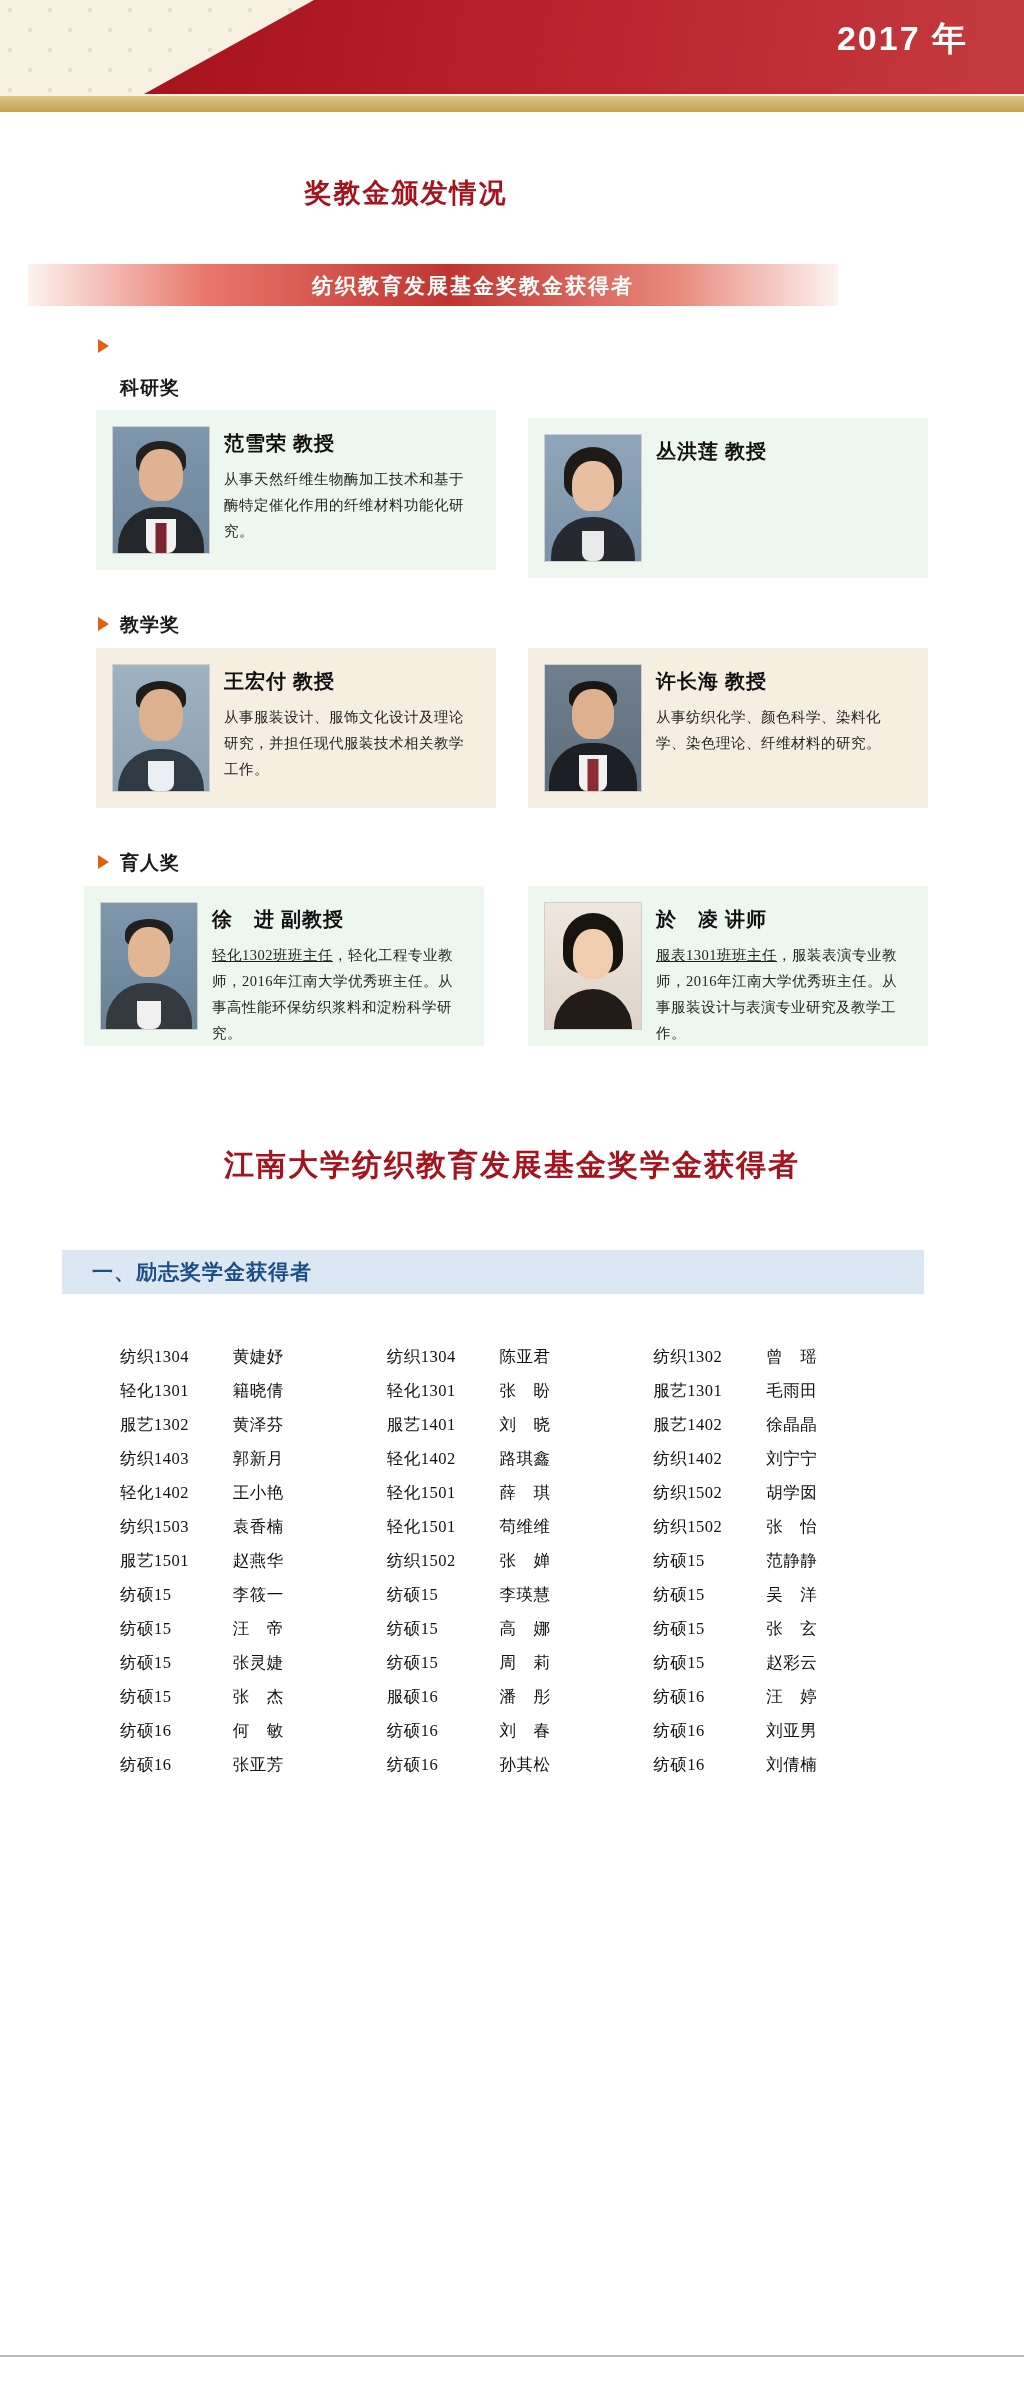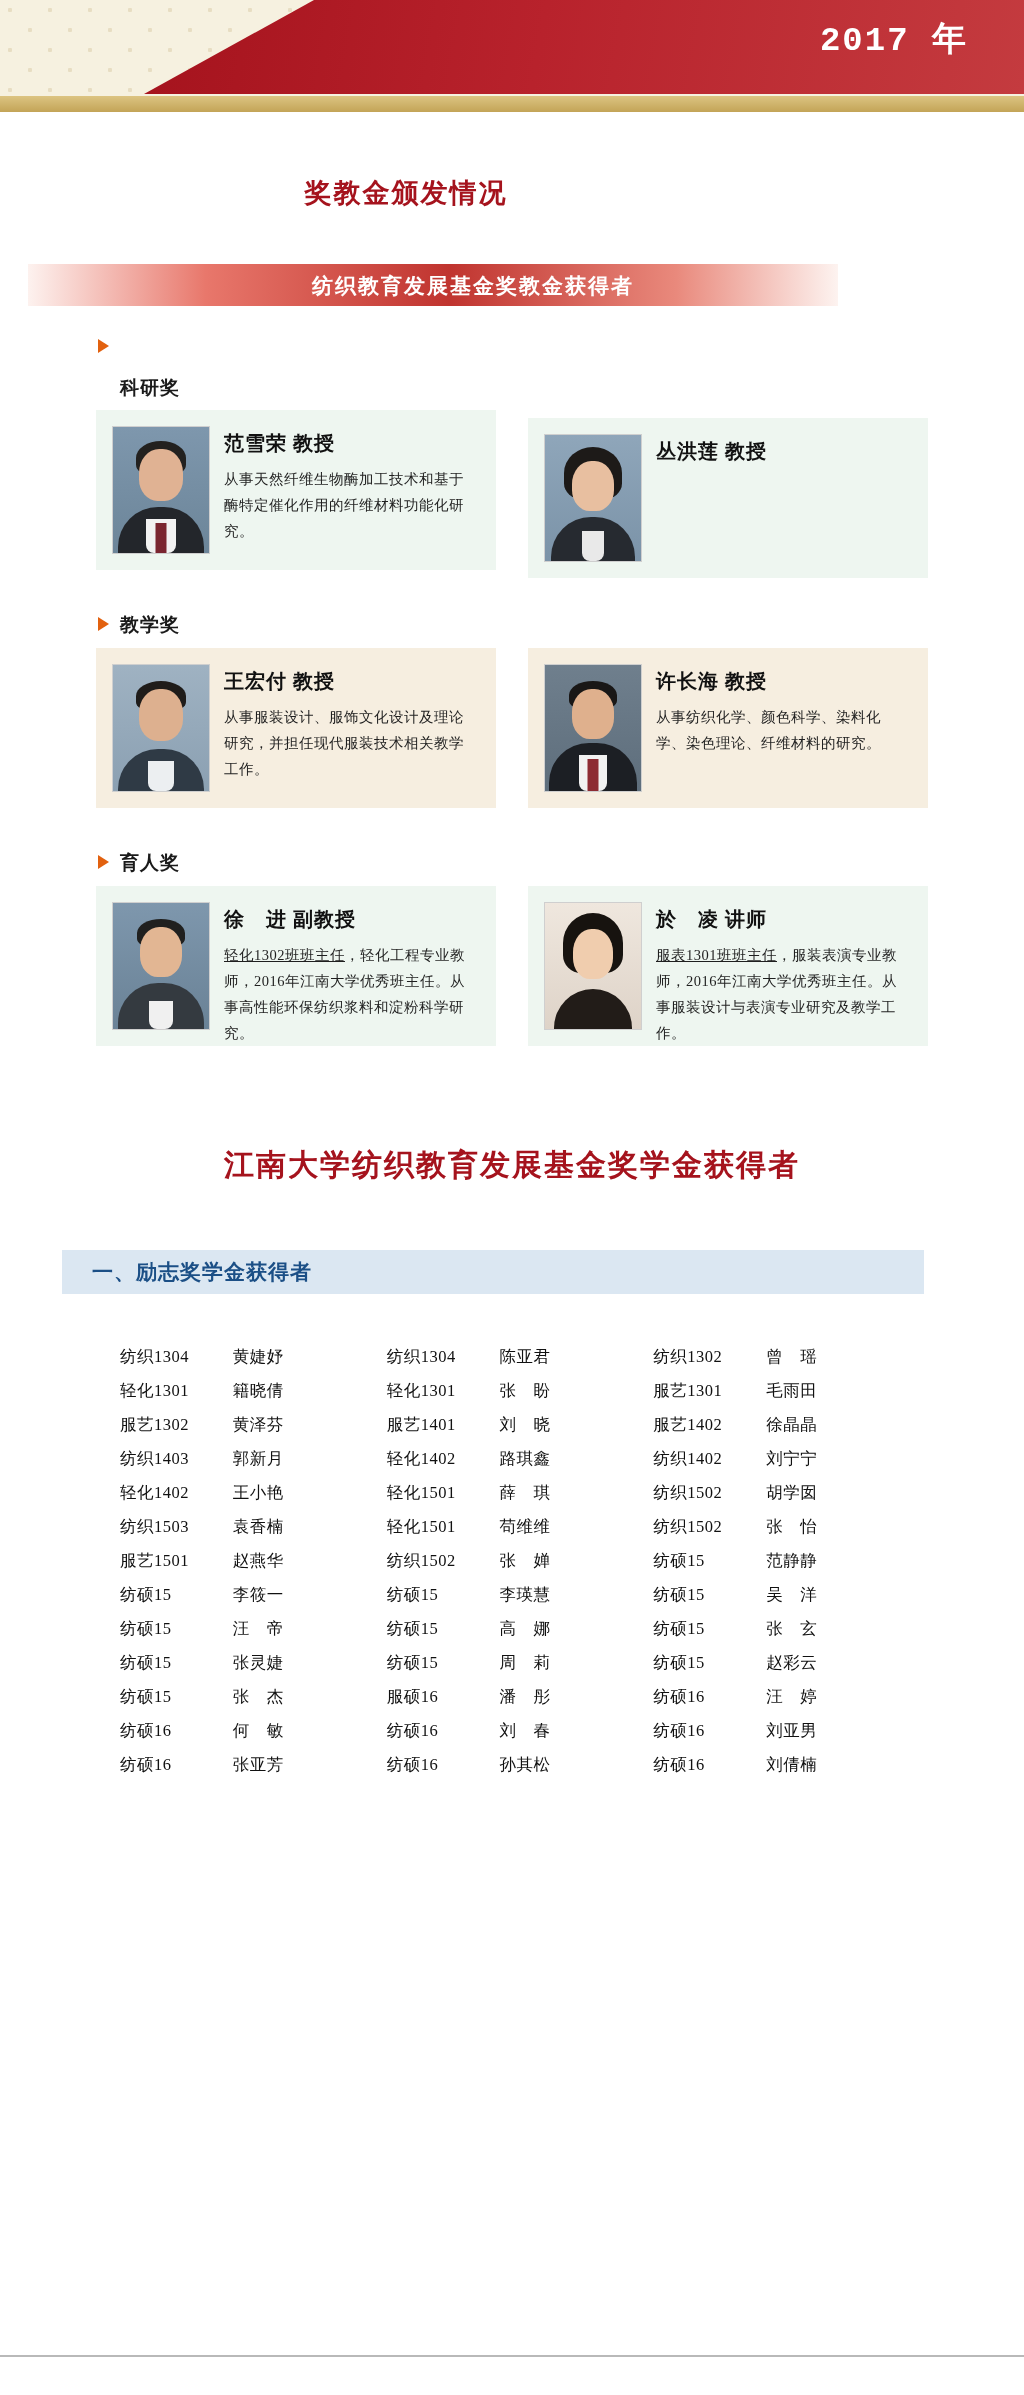--- a/index.html
+++ b/index.html
@@ -51,21 +51,21 @@
     background: linear-gradient(180deg, #dcc482 0%, #c3a457 100%);
   }
   .header-year {
     position: absolute;
     right: 56px;
     top: 16px;
     color: #ffffff;
     font-size: 34px;
     font-weight: bold;
     letter-spacing: 2px;
-    font-family: Liberation Mono, monospace;
+    font-family: Liberation Sans, sans-serif;
   }
 
   
   .main-title {
     position: absolute;
     left: 0;
     top: 175px;
     width: 812px;
     text-align: center;
     color: #a5131d;
@@ -327,21 +327,21 @@
       <div class="tie" style="height:32px;bottom:0;background:#8d2b33;"></div>
     </div>
   </div>
   <div class="card-name">许长海 教授</div>
   <div class="card-desc">从事纺织化学、颜色科学、染料化学、染色理论、纤维材料的研究。</div>
 </div>
 
 <div class="sec-arrow" style="left:98px; top:855px;"></div>
 <div class="sec-label" style="left:120px; top:850px;">育人奖</div>
 
-<div class="card green" style="left:96px; top:886px;">
+<div class="card green" style="left:84px; top:886px;">
   <div class="card-photo">
     <div class="face">
       <div class="bg" style="background:linear-gradient(180deg,#7e97ad,#6a8296);"></div>
       <div class="hair" style="width:48px;height:28px;top:16px;background:#20201f;"></div>
       <div class="head" style="width:42px;height:50px;top:24px;background:#e2b693;"></div>
       <div class="body" style="width:86px;height:46px;bottom:0;background:#343a40;"></div>
       <div class="shirt" style="width:24px;height:28px;bottom:0;background:#f0f0f0;"></div>
     </div>
   </div>
   <div class="card-name">徐　进 副教授</div>

